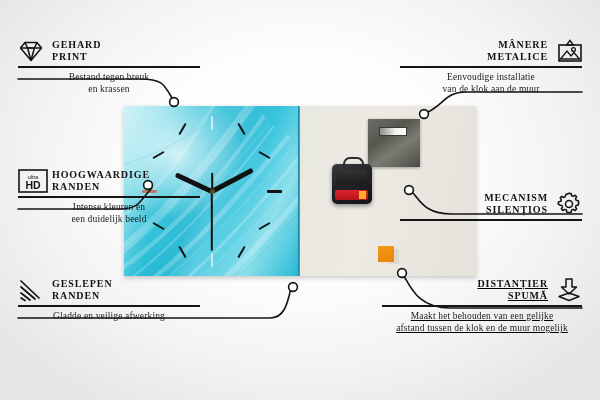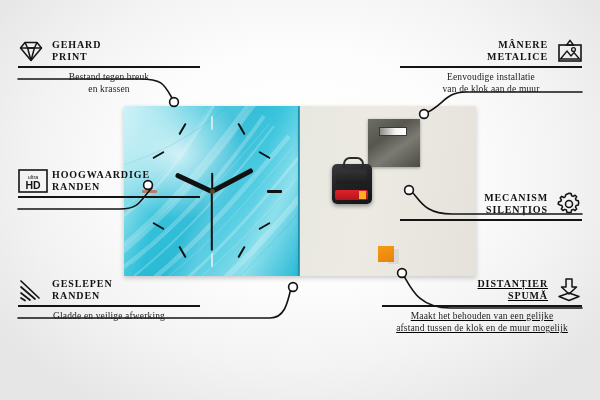--- a/index.html
+++ b/index.html
@@ -204,20 +204,24 @@
           <text x="15" y="11" font-family="Liberation Sans, sans-serif" font-size="5.4" text-anchor="middle" fill="#141414">ultra</text>
           <text x="15" y="21" font-family="Liberation Sans, sans-serif" font-size="10.5" font-weight="bold" text-anchor="middle" fill="#141414">HD</text>
         </svg>
       </span>
       <span class="co-title">
         <span>HOOGWAARDIGE</span><br>
         <span>RANDEN</span>
       </span>
     </div>
     <div class="co-rule"></div>
+    <div class="co-desc">
+      <span>Intense kleuren en</span><br>
+      <span>een duidelijk beeld</span>
+    </div>
   </div>
 
   <div class="callout right" style="left:400px;top:38px;width:182px;">
     <div class="co-head">
       <span class="co-title">
         <span>MÂNERE</span><br>
         <span>METALICE</span>
       </span>
       <span class="co-icon">
         <svg viewBox="0 0 28 26" width="28" height="26">

